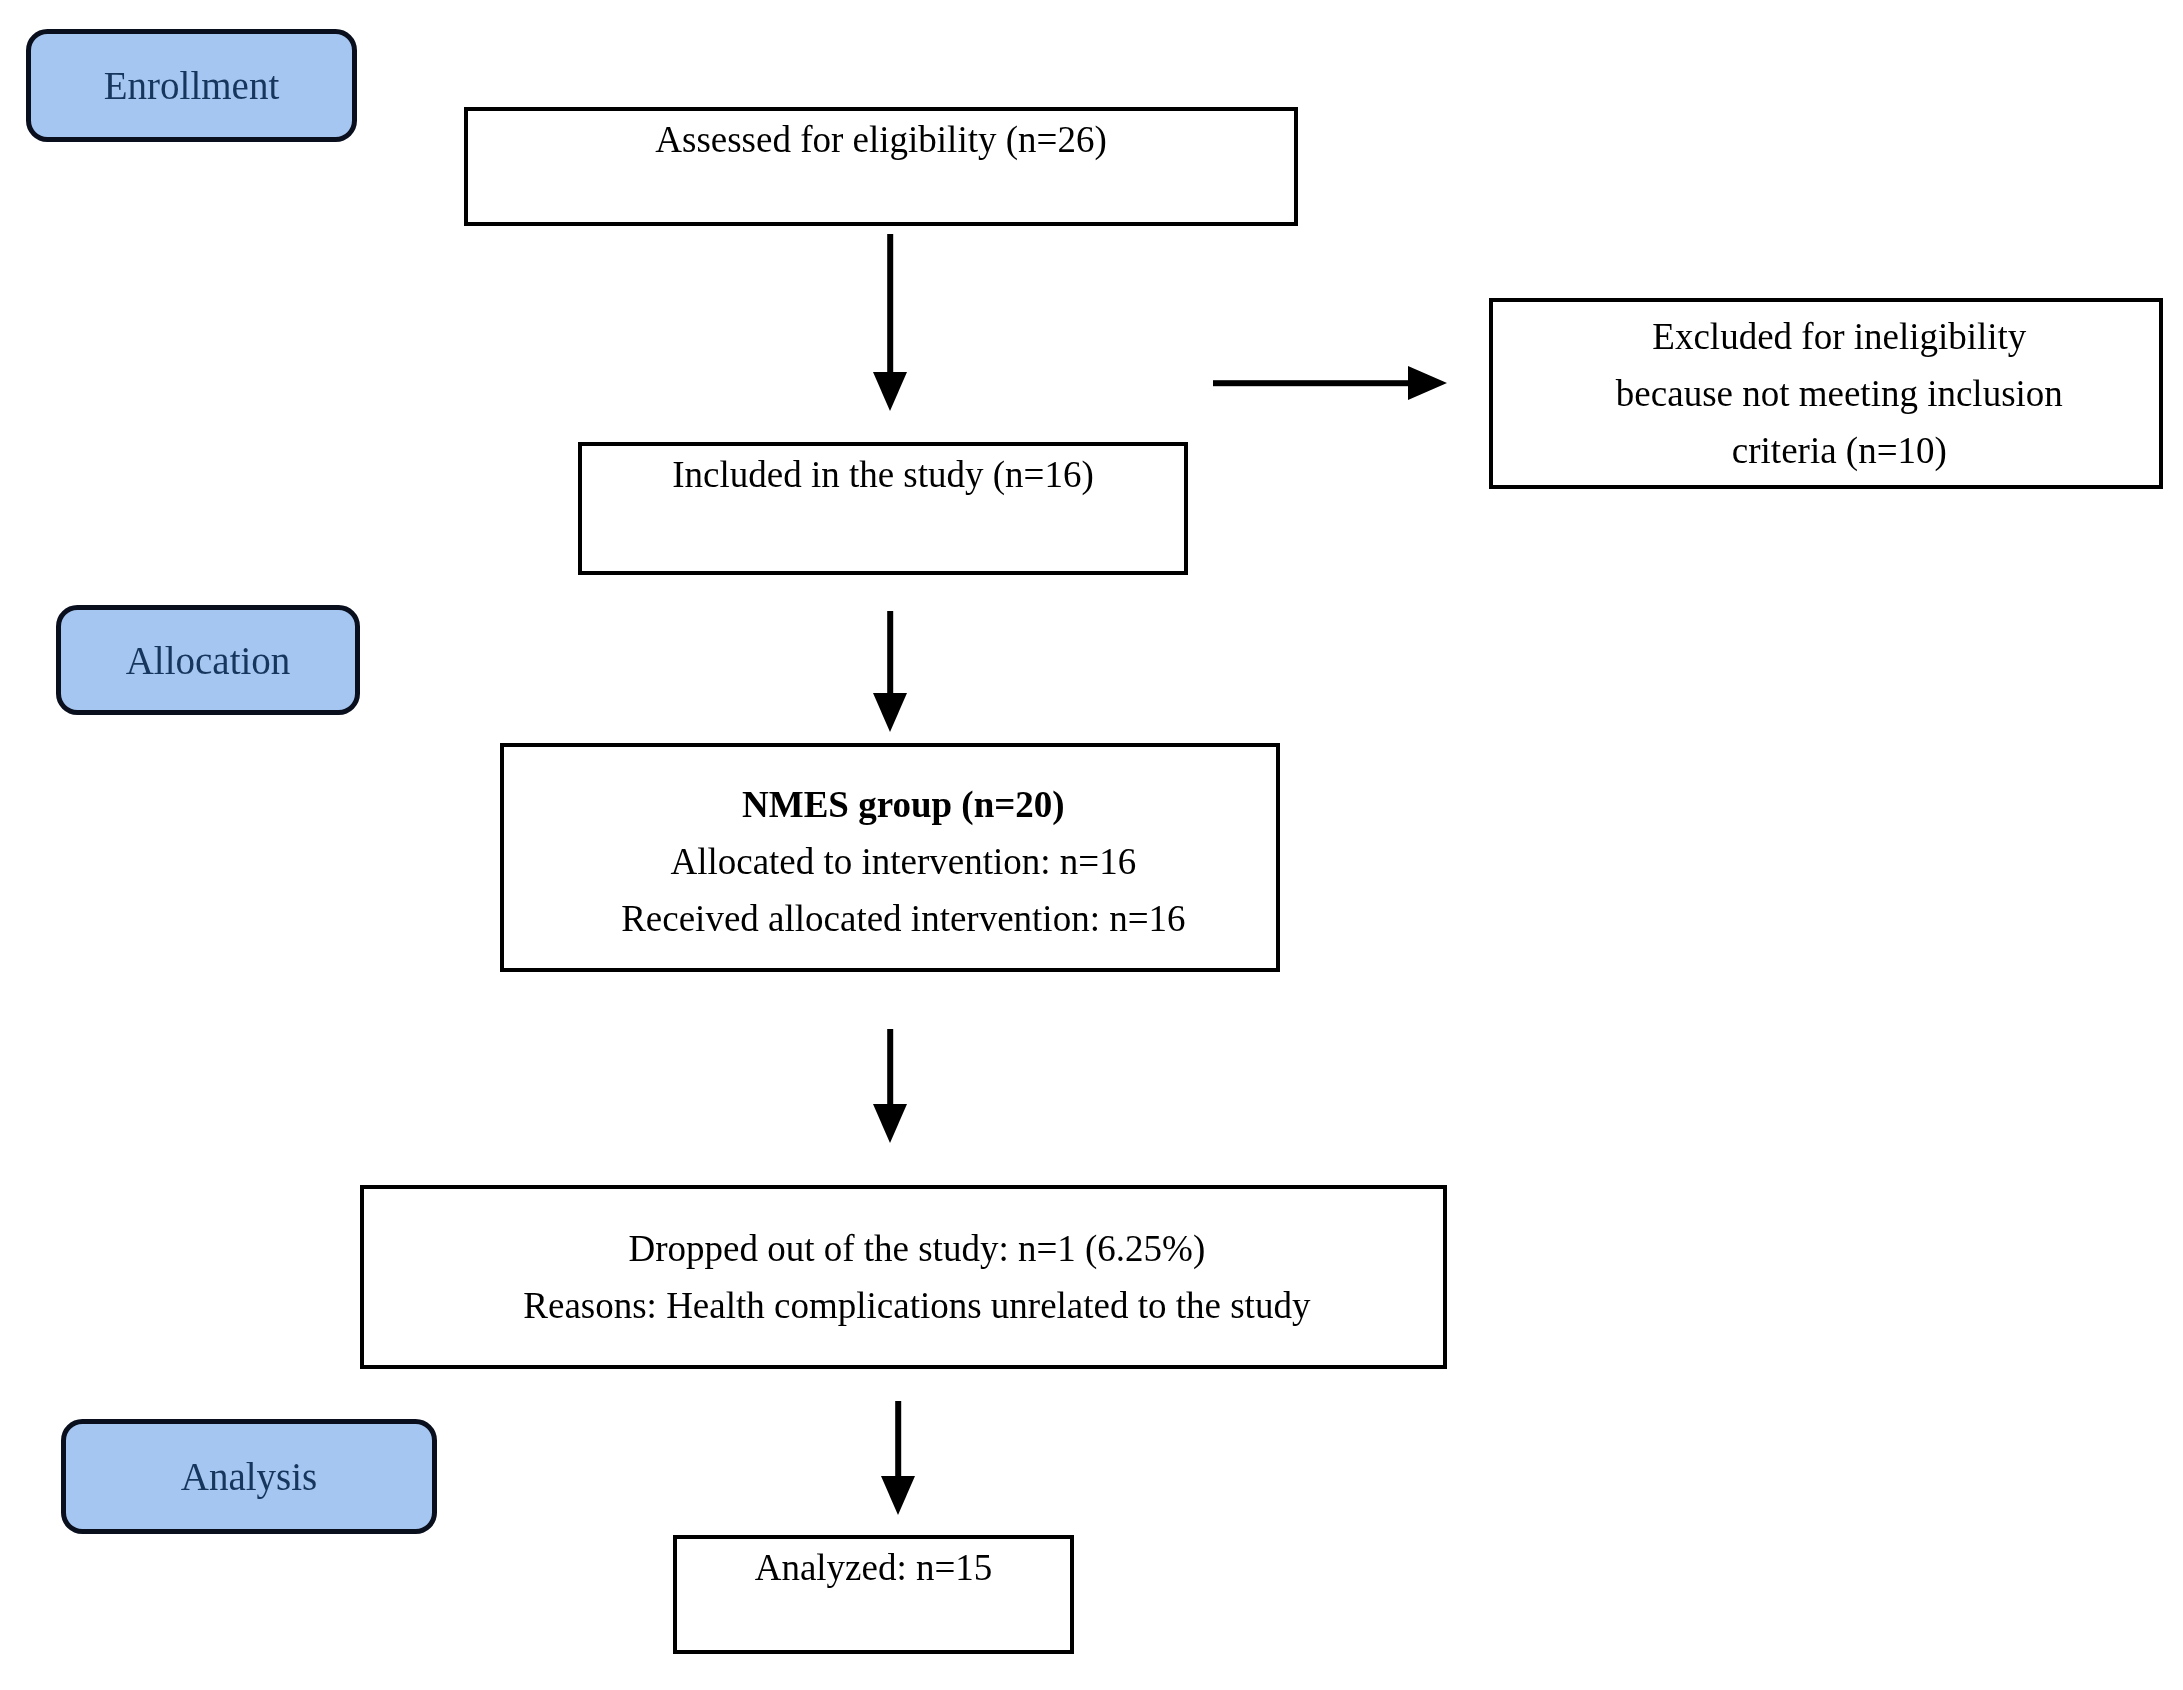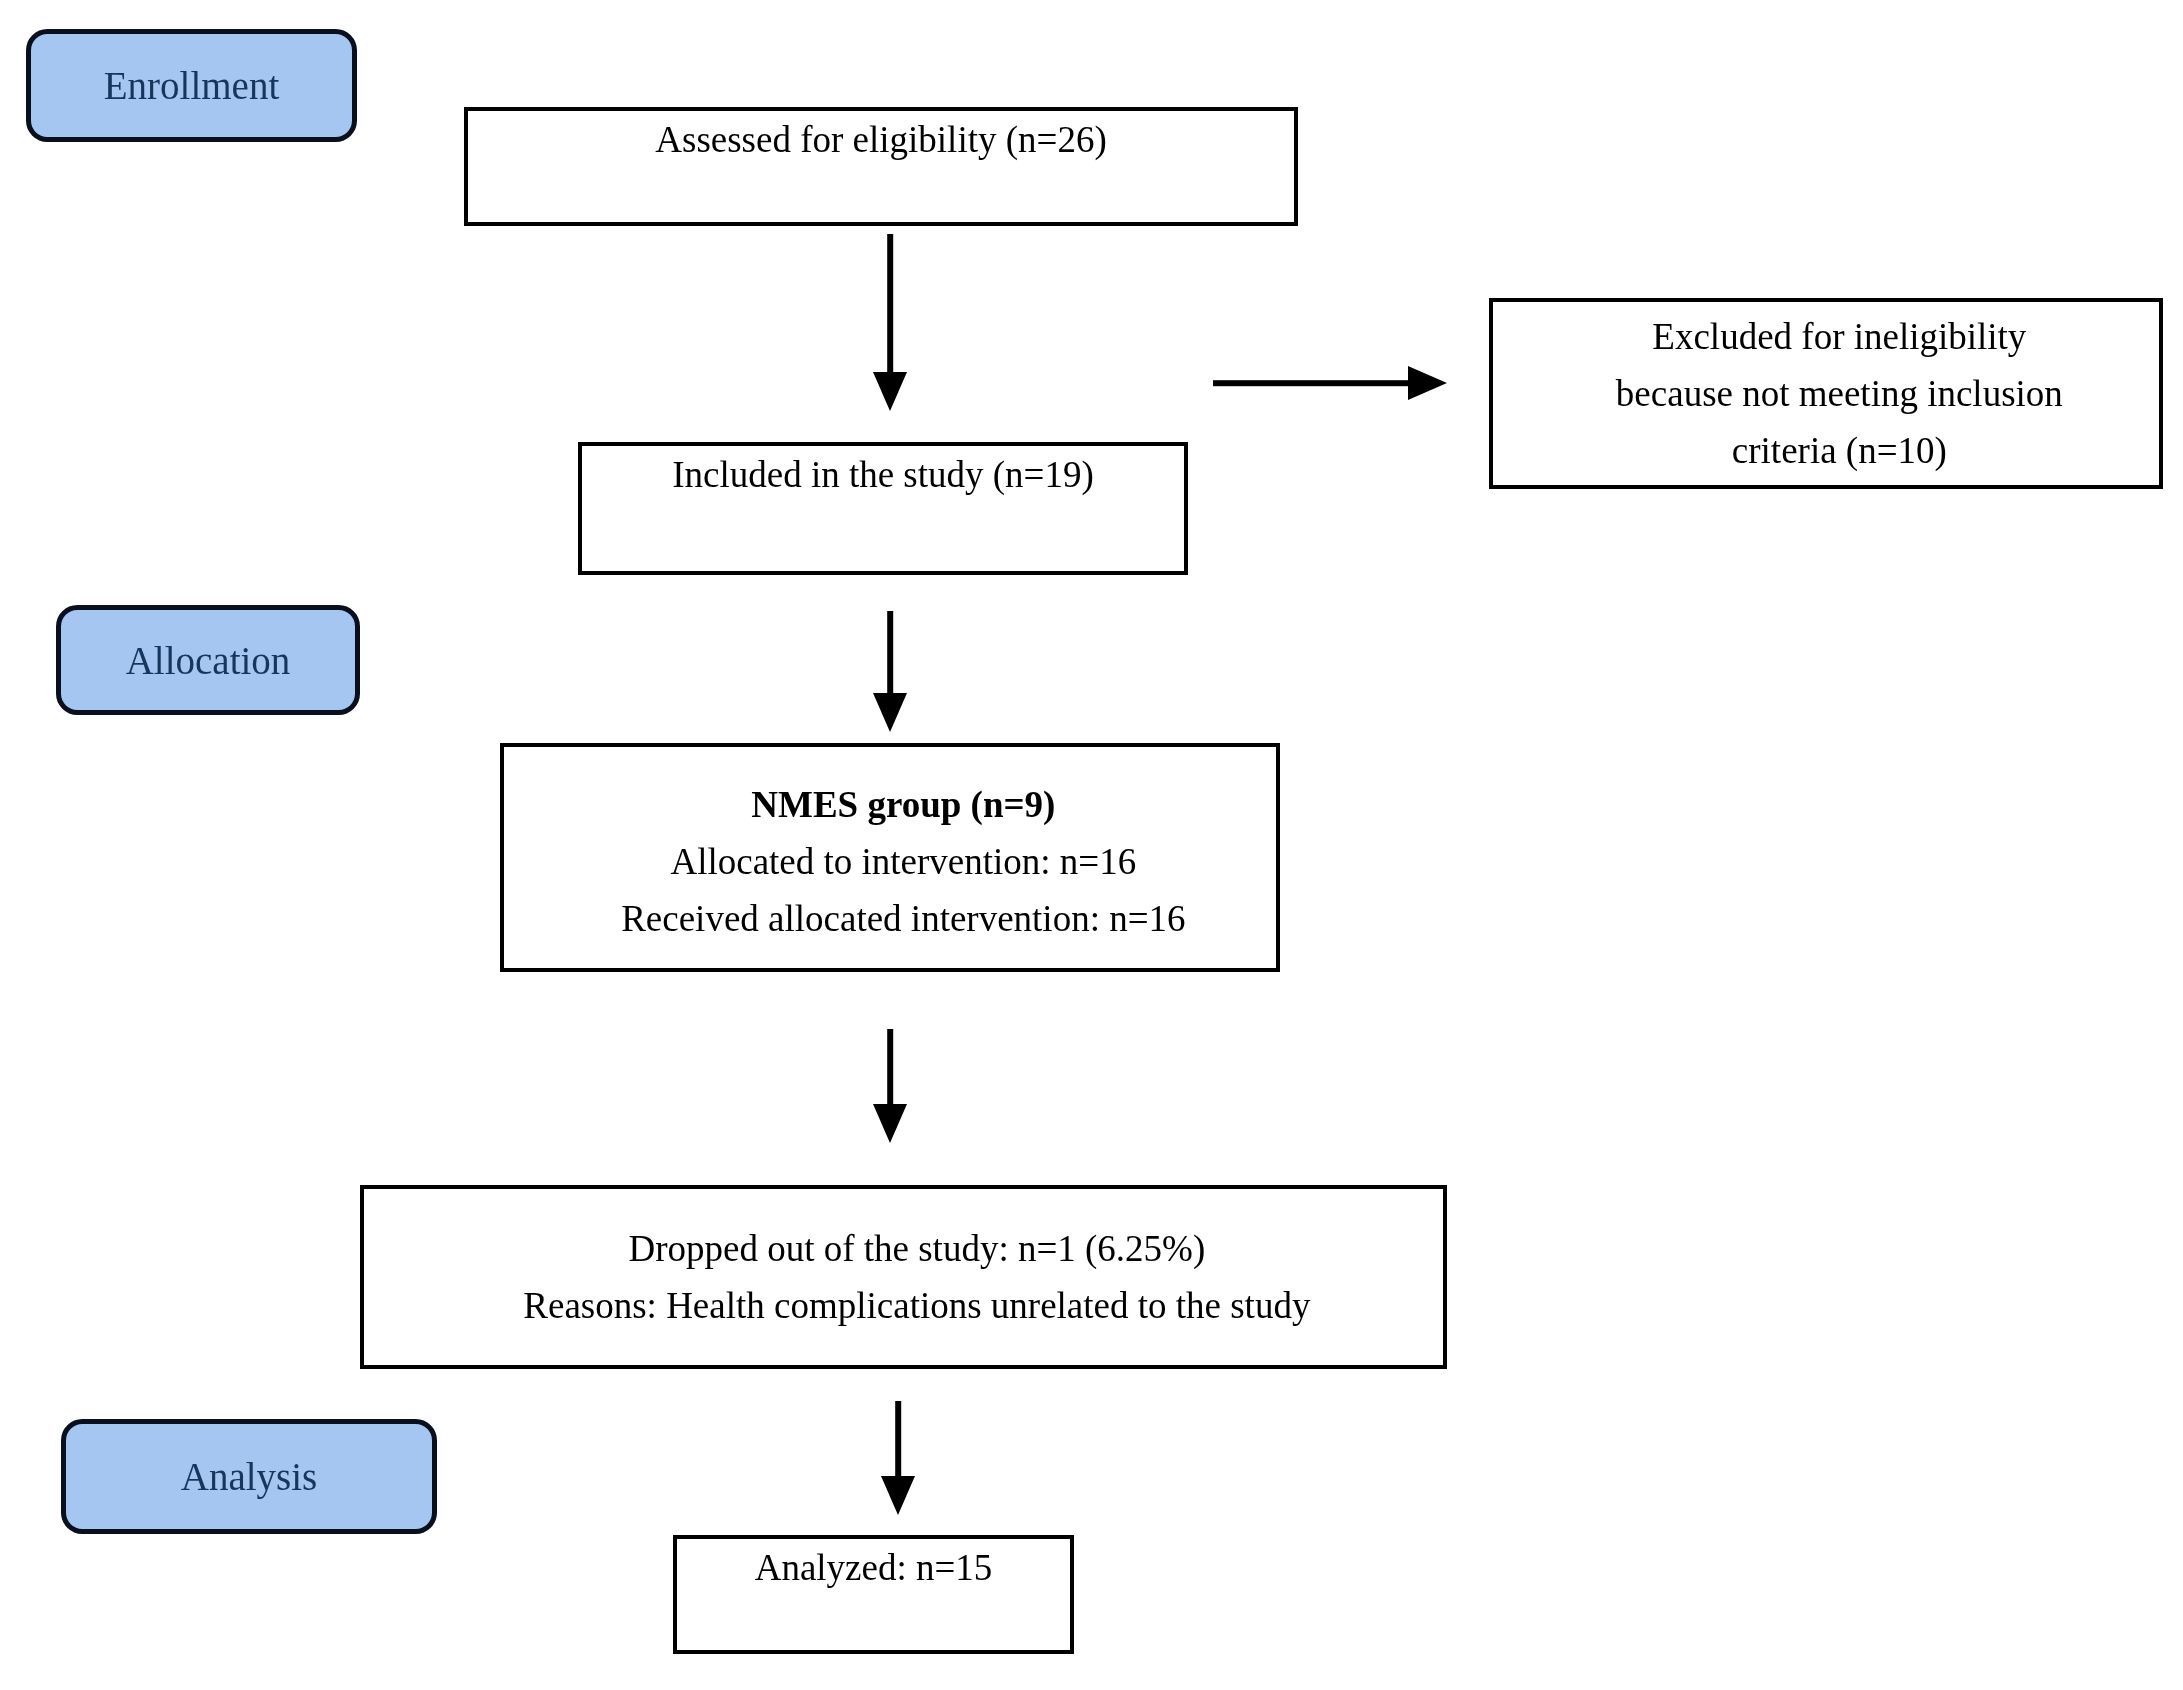--- a/index.html
+++ b/index.html
@@ -117,31 +117,31 @@
 
   <div class="stage-box" id="stage-analysis">
     <span>Analysis</span>
   </div>
 
   <div class="flow-box centered" id="box-assessed">
     <span class="line">Assessed for eligibility (n=26)</span>
   </div>
 
   <div class="flow-box centered" id="box-included">
-    <span class="line">Included in the study (n=19)</span>
+    <span class="line">Included in the study (n=16)</span>
   </div>
 
   <div class="flow-box left" id="box-excluded">
     <div class="line">Excluded for ineligibility</div>
     <div class="line">because not meeting inclusion</div>
     <div class="line">criteria (n=10)</div>
   </div>
 
   <div class="flow-box left" id="box-nmes">
-    <div class="line">NMES group (n=9)</div>
+    <div class="line">NMES group (n=20)</div>
     <div class="line">Allocated to intervention: n=16</div>
     <div class="line">Received allocated intervention: n=16</div>
   </div>
 
   <div class="flow-box left" id="box-dropped">
     <div class="line">Dropped out of the study: n=1 (6.25%)</div>
     <div class="line">Reasons: Health complications unrelated to the study</div>
   </div>
 
   <div class="flow-box centered" id="box-analyzed">

